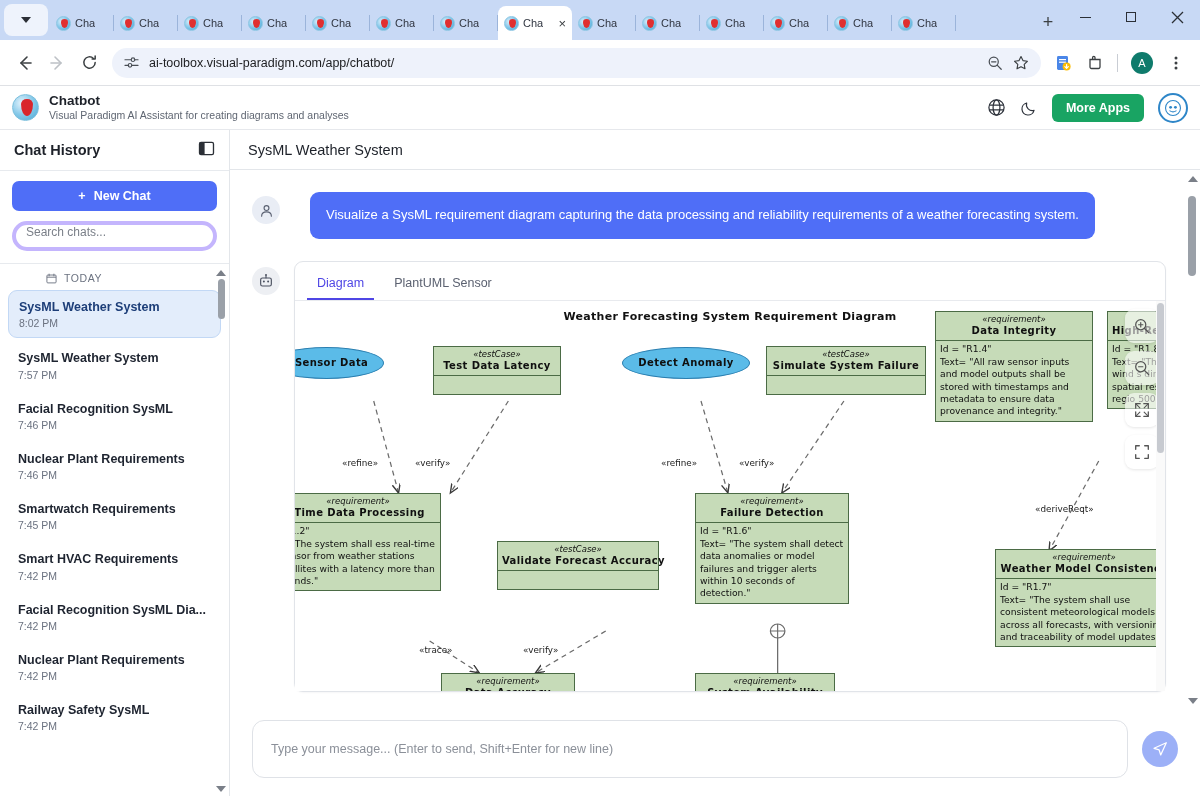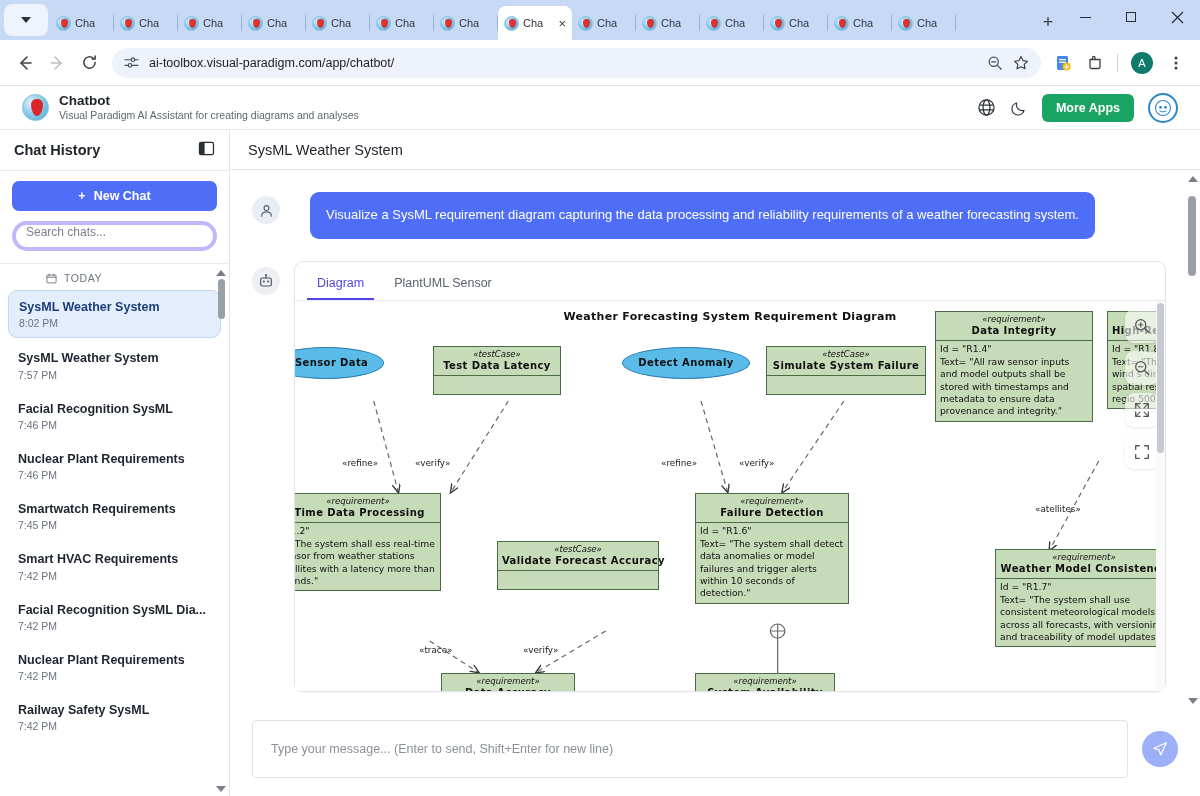--- a/index.html
+++ b/index.html
@@ -71,21 +71,21 @@
   .tb-icon { width:28px;height:28px;display:flex;align-items:center;justify-content:center;color:#3c4043; cursor:pointer;}
   .avatar-btn {
     width:22px;height:22px;border-radius:50%;background:#0f7b6c;color:#fff;font-size:11px;
     display:flex;align-items:center;justify-content:center; margin:0 5px; cursor:pointer;
   }
   .vsep { width:1px;height:18px;background:#c9cdd4;margin:0 4px; }
 
   
   .app-header {
     height:44px; flex:0 0 44px; background:#fff; border-bottom:1px solid #e6e8ec;
-    display:flex; align-items:center; padding:0 22px; gap:10px;
+    display:flex; align-items:center; padding:0 12px; gap:10px;
   }
   .vp-logo {
     width:27px;height:27px;border-radius:50%;
     background:radial-gradient(circle at 35% 32%, #e6f4fd 0%, #86c9e9 50%, #4ba7d4 100%);
     position:relative; flex:0 0 27px; border:1px solid #7cc0dd;
   }
   .vp-logo::after{
     content:""; position:absolute; left:7.5px; top:4px; width:12px; height:17px;
     background:#d9262c; border-radius:48% 48% 50% 50% / 30% 30% 70% 70%;
   }
@@ -200,21 +200,21 @@
 
   .diag-scroll-v { position:absolute; right:0; top:0; bottom:0; width:9px; background:#fafafa; }
   .diag-thumb { position:absolute; right:1px; top:2px; width:7px; height:150px; border-radius:4px; background:#c7cad0; }
 
   .chat-vscroll { position:absolute; right:2px; top:4px; bottom:4px; width:12px; }
   .cs-thumb { position:absolute; top:22px; width:8px; height:80px; border-radius:4px; background:#9aa0a8; left:2px; }
 
   
   .composer { flex:0 0 86px; display:flex; align-items:center; gap:14px; padding:10px 22px 18px 22px; background:#fff; }
   .composer-input {
-    flex:1; height:58px; border:1px solid #dfe2e7; border-radius:4px; background:#fff;
+    flex:1; height:58px; border:1px solid #dfe2e7; border-radius:12px; background:#fff;
     display:flex; align-items:center; padding:0 18px; font-size:12.5px; color:#8b9099; cursor:text;
   }
   .send-btn {
     width:36px;height:36px;border-radius:50%;background:#9cb0f7;border:none;
     display:flex;align-items:center;justify-content:center;cursor:pointer;
   }
 </style>
 </head>
 <body>
 
@@ -636,21 +636,21 @@
                     <div class="stereo">«requirement»</div>
                     <div class="nname">System Availability</div>
                   </div>
 
                 </div>
 
                 <div class="edge-label" style="left:47px;top:157px;">«refine»</div>
                 <div class="edge-label" style="left:120px;top:157px;">«verify»</div>
                 <div class="edge-label" style="left:366px;top:157px;">«refine»</div>
                 <div class="edge-label" style="left:444px;top:157px;">«verify»</div>
-                <div class="edge-label" style="left:740px;top:203px;">«atellites»</div>
+                <div class="edge-label" style="left:740px;top:203px;">«deriveReqt»</div>
                 <div class="edge-label" style="left:124px;top:344px;">«trace»</div>
                 <div class="edge-label" style="left:228px;top:344px;">«verify»</div>
 
                 <div class="zoomctl" style="top:8px;">
                   <svg width="18" height="18" viewBox="0 0 20 20">
                       <circle cx="8.6" cy="8.6" r="5.6" stroke="#555" stroke-width="1.4" fill="none"></circle>
                       <path d="M12.8 12.8 L17.4 17.4" stroke="#555" stroke-width="1.4" stroke-linecap="round"></path>
                       <path d="M6.2 8.6h4.8M8.6 6.2v4.8" stroke="#555" stroke-width="1.3" stroke-linecap="round"></path>
                     </svg>
                 </div>

